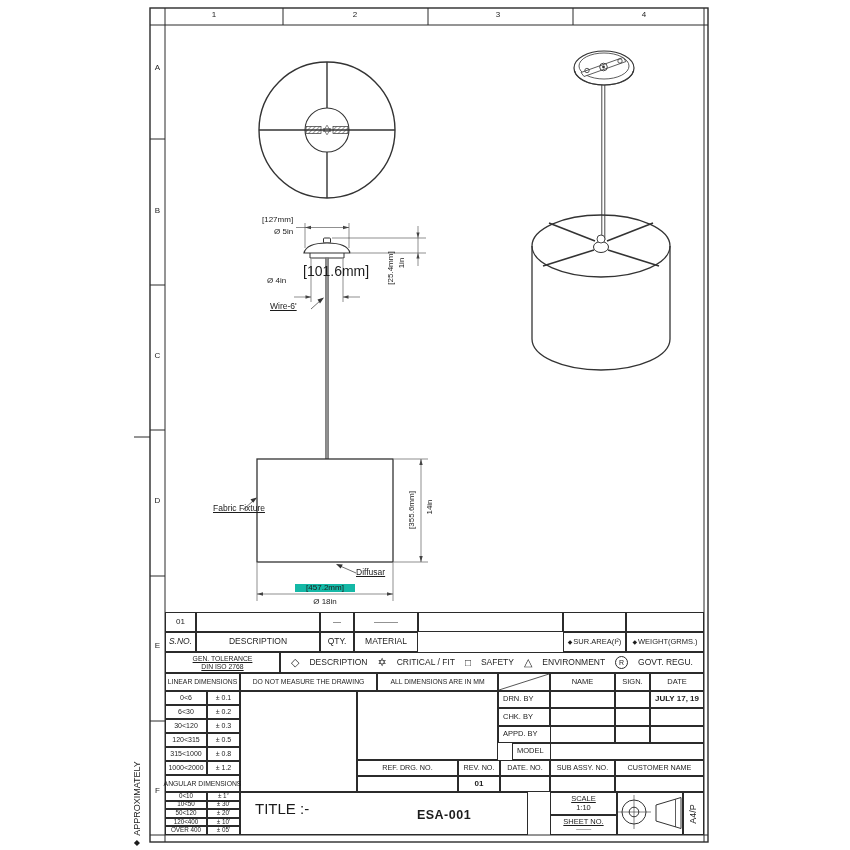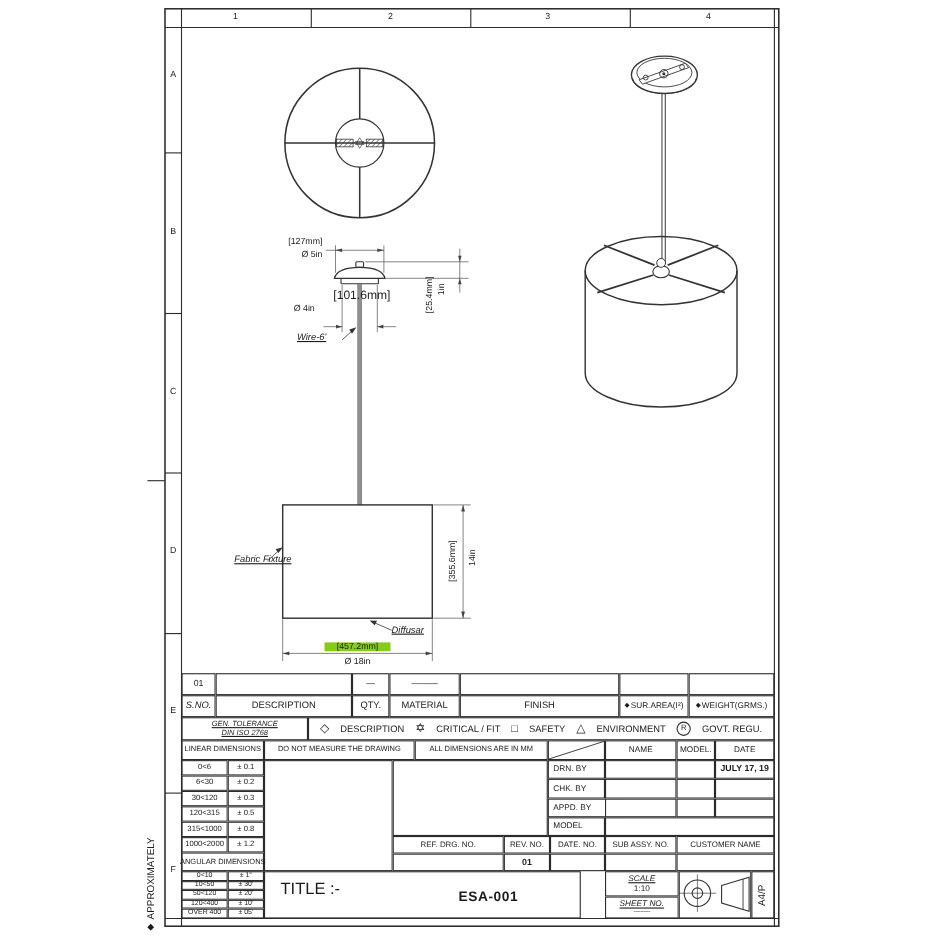--- a/index.html
+++ b/index.html
@@ -3,21 +3,21 @@
 <meta charset="utf-8">
 <style>
   html,body{margin:0;padding:0;background:#fff;}
   #sheet{position:relative;width:850px;height:850px;background:#fff;overflow:hidden;
          font-family:"Liberation Sans",sans-serif;color:#1c1c1c;}
   .cell{position:absolute;box-sizing:border-box;border:1px solid #2b2b2b;background:#fff;
         display:flex;align-items:center;justify-content:center;font-size:8px;white-space:nowrap;
         line-height:1.1;}
   .txt{position:absolute;white-space:nowrap;line-height:1;}
   .rot{transform:rotate(-90deg);transform-origin:center center;}
-  .u{text-decoration:underline;font-style:italic;}
+  .u{text-decoration:underline;}
   .b{font-weight:bold;}
   .col{flex-direction:column;}
   .left{justify-content:flex-start;padding-left:4px;}
   svg{position:absolute;left:0;top:0;pointer-events:none;}
   .rcircle{display:inline-flex;align-items:center;justify-content:center;width:11px;height:11px;
            border:1px solid #2b2b2b;border-radius:50%;font-size:7px;}
   .mk{font-size:6px;vertical-align:top;margin-right:1px;}
   .ctr{display:flex;align-items:center;justify-content:center;text-align:center;}
 </style>
 </head>
@@ -30,21 +30,20 @@
   <div class="cell" style="left:320px;top:612px;width:34px;height:20px;">—</div>
   <div class="cell" style="left:354px;top:612px;width:64px;height:20px;">———</div>
   <div class="cell" style="left:418px;top:612px;width:145px;height:20px;"></div>
   <div class="cell" style="left:563px;top:612px;width:63px;height:20px;"></div>
   <div class="cell" style="left:626px;top:612px;width:78px;height:20px;"></div>
 
   <div class="cell" style="left:165px;top:632px;width:31px;height:20px;font-size:8.5px;font-style:italic;">S.NO.</div>
   <div class="cell" style="left:196px;top:632px;width:124px;height:20px;font-size:8.5px;">DESCRIPTION</div>
   <div class="cell" style="left:320px;top:632px;width:34px;height:20px;font-size:8.5px;">QTY.</div>
   <div class="cell" style="left:354px;top:632px;width:64px;height:20px;font-size:8.5px;">MATERIAL</div>
-  <div class="cell" style="left:418px;top:632px;width:145px;height:20px;font-size:8.5px;">FINISH</div>
   <div class="cell" style="left:563px;top:632px;width:63px;height:20px;font-size:7.5px;">
     <span class="mk">◆</span>
     <span>SUR.AREA(I²)</span>
   </div>
   <div class="cell" style="left:626px;top:632px;width:78px;height:20px;font-size:7.5px;">
     <span class="mk">◆</span>
     <span>WEIGHT(GRMS.)</span>
   </div>
 
   <div class="cell col" style="left:165px;top:652px;width:115px;height:21px;font-size:6.8px;">
@@ -62,39 +61,39 @@
     <span>ENVIRONMENT</span>
     <span class="rcircle">R</span>
     <span>GOVT. REGU.</span>
   </div>
 
   <div class="cell" style="left:165px;top:673px;width:75px;height:18px;font-size:6.8px;">LINEAR DIMENSIONS</div>
   <div class="cell" style="left:240px;top:673px;width:137px;height:18px;font-size:6.8px;">DO NOT MEASURE THE DRAWING</div>
   <div class="cell" style="left:377px;top:673px;width:121px;height:18px;font-size:6.8px;">ALL DIMENSIONS ARE IN MM</div>
   <div class="cell" style="left:498px;top:673px;width:52px;height:18px;"></div>
   <div class="cell" style="left:550px;top:673px;width:65px;height:18px;font-size:7.5px;">NAME</div>
-  <div class="cell" style="left:615px;top:673px;width:35px;height:18px;font-size:7.5px;">MODEL.</div>
+  <div class="cell" style="left:615px;top:673px;width:35px;height:18px;font-size:7.5px;">SIGN.</div>
   <div class="cell" style="left:650px;top:673px;width:54px;height:18px;font-size:7.5px;">DATE</div>
 
   <div class="cell left" style="left:498px;top:691px;width:52px;height:17px;font-size:7.5px;">DRN. BY</div>
   <div class="cell" style="left:550px;top:691px;width:65px;height:17px;"></div>
   <div class="cell" style="left:615px;top:691px;width:35px;height:17px;"></div>
   <div class="cell b" style="left:650px;top:691px;width:54px;height:17px;font-size:8px;overflow:visible;">JULY 17, 19</div>
 
   <div class="cell left" style="left:498px;top:708px;width:52px;height:18px;font-size:7.5px;">CHK. BY</div>
   <div class="cell" style="left:550px;top:708px;width:65px;height:18px;"></div>
   <div class="cell" style="left:615px;top:708px;width:35px;height:18px;"></div>
   <div class="cell" style="left:650px;top:708px;width:54px;height:18px;"></div>
 
   <div class="cell left" style="left:498px;top:726px;width:68px;height:17px;font-size:7.5px;">APPD. BY</div>
   <div class="cell" style="left:550px;top:726px;width:65px;height:17px;"></div>
   <div class="cell" style="left:615px;top:726px;width:35px;height:17px;"></div>
   <div class="cell" style="left:650px;top:726px;width:54px;height:17px;"></div>
 
-  <div class="cell left" style="left:498px;top:743px;width:52px;height:17px;font-size:7.5px;">MODEL</div>
+  <div class="cell left" style="left:512px;top:743px;width:52px;height:17px;font-size:7.5px;">MODEL</div>
   <div class="cell" style="left:550px;top:743px;width:154px;height:17px;"></div>
 
   <div class="cell" style="left:240px;top:691px;width:117px;height:101px;"></div>
   <div class="cell" style="left:357px;top:691px;width:141px;height:69px;"></div>
 
   <div class="cell" style="left:357px;top:760px;width:101px;height:16px;font-size:7.2px;">REF. DRG. NO.</div>
   <div class="cell" style="left:458px;top:760px;width:42px;height:16px;font-size:7.2px;">REV. NO.</div>
   <div class="cell" style="left:500px;top:760px;width:50px;height:16px;font-size:7.2px;">DATE. NO.</div>
   <div class="cell" style="left:550px;top:760px;width:65px;height:16px;font-size:7.2px;">SUB ASSY. NO.</div>
   <div class="cell" style="left:615px;top:760px;width:89px;height:16px;font-size:7.2px;">CUSTOMER NAME</div>
@@ -288,25 +287,25 @@
   <div class="txt ctr" style="left:150px;top:642px;width:15px;font-size:8px;">E</div>
   <div class="txt ctr" style="left:150px;top:787px;width:15px;font-size:8px;">F</div>
 
   <div class="txt rot" style="left:57px;top:759px;width:160px;height:14px;font-size:9px;display:flex;align-items:center;gap:4px;">
     <span style="font-size:8px;">◆</span>
     <span>APPROXIMATELY</span>
   </div>
 
   <div class="txt" style="left:262px;top:216px;font-size:8px;">[127mm]</div>
   <div class="txt" style="left:274px;top:228px;font-size:8px;">Ø 5in</div>
-  <div class="txt" style="left:255px;top:264px;font-size:11px;padding-left:48px;">[101.6mm]</div>
+  <div class="txt" style="left:255px;top:264px;font-size:14px;padding-left:48px;">[101.6mm]</div>
   <div class="txt" style="left:267px;top:277px;font-size:8px;">Ø 4in</div>
   <div class="txt rot ctr" style="left:366px;top:263px;width:50px;height:10px;font-size:8px;">[25.4mm]</div>
   <div class="txt rot ctr" style="left:387px;top:258px;width:30px;height:10px;font-size:8px;">1in</div>
   <div class="txt u" style="left:270px;top:302px;font-size:8.5px;">Wire-6'</div>
   <div class="txt u" style="left:185px;top:504px;font-size:8.5px;padding-left:28px;">Fabric Fixture</div>
   <div class="txt u" style="left:356px;top:568px;font-size:8.5px;">Diffusar</div>
-  <div class="txt ctr" style="left:295px;top:584px;width:60px;font-size:8px;background:#84cc16;">[457.2mm]</div>
+  <div class="txt ctr" style="left:295px;top:584px;width:60px;font-size:8px;background:#14b8a6;">[457.2mm]</div>
   <div class="txt ctr" style="left:303px;top:598px;width:44px;font-size:8px;">Ø 18in</div>
   <div class="txt rot ctr" style="left:382px;top:505px;width:60px;height:10px;font-size:8px;background:#fff;">[355.6mm]</div>
   <div class="txt rot ctr" style="left:415px;top:502px;width:30px;height:10px;font-size:8px;">14in</div>
 
 </div>
 
 </body></html>

